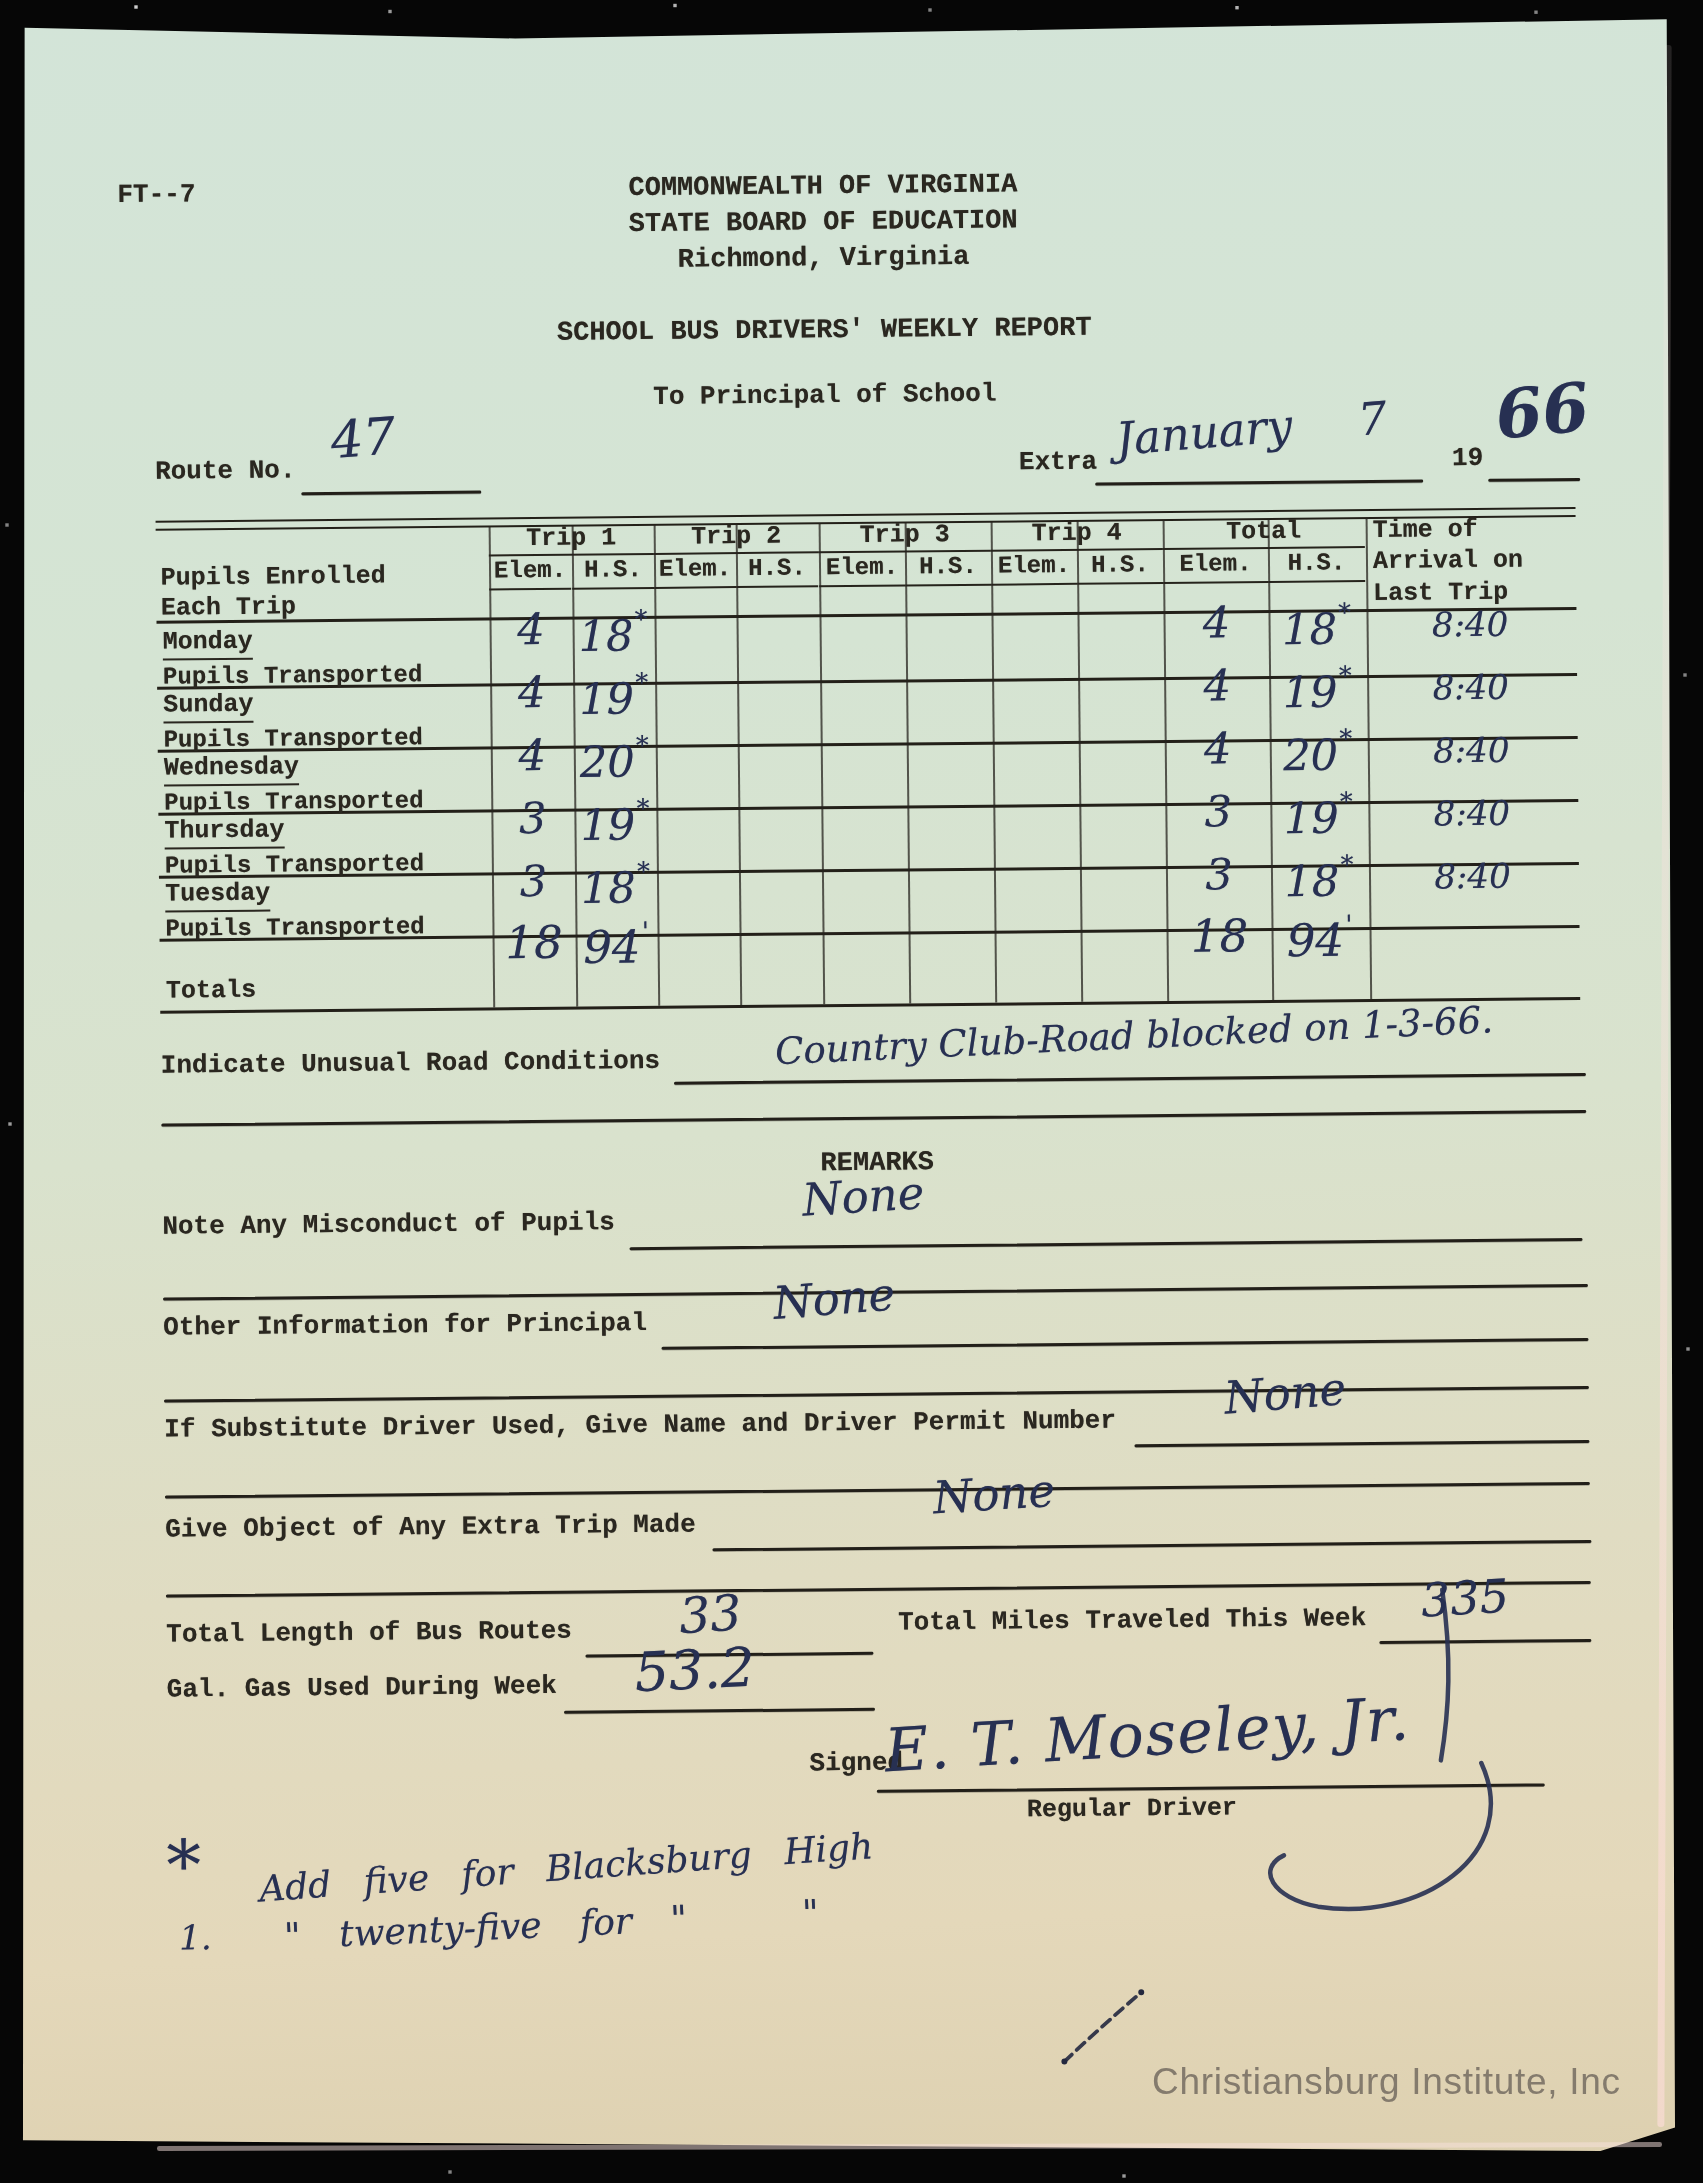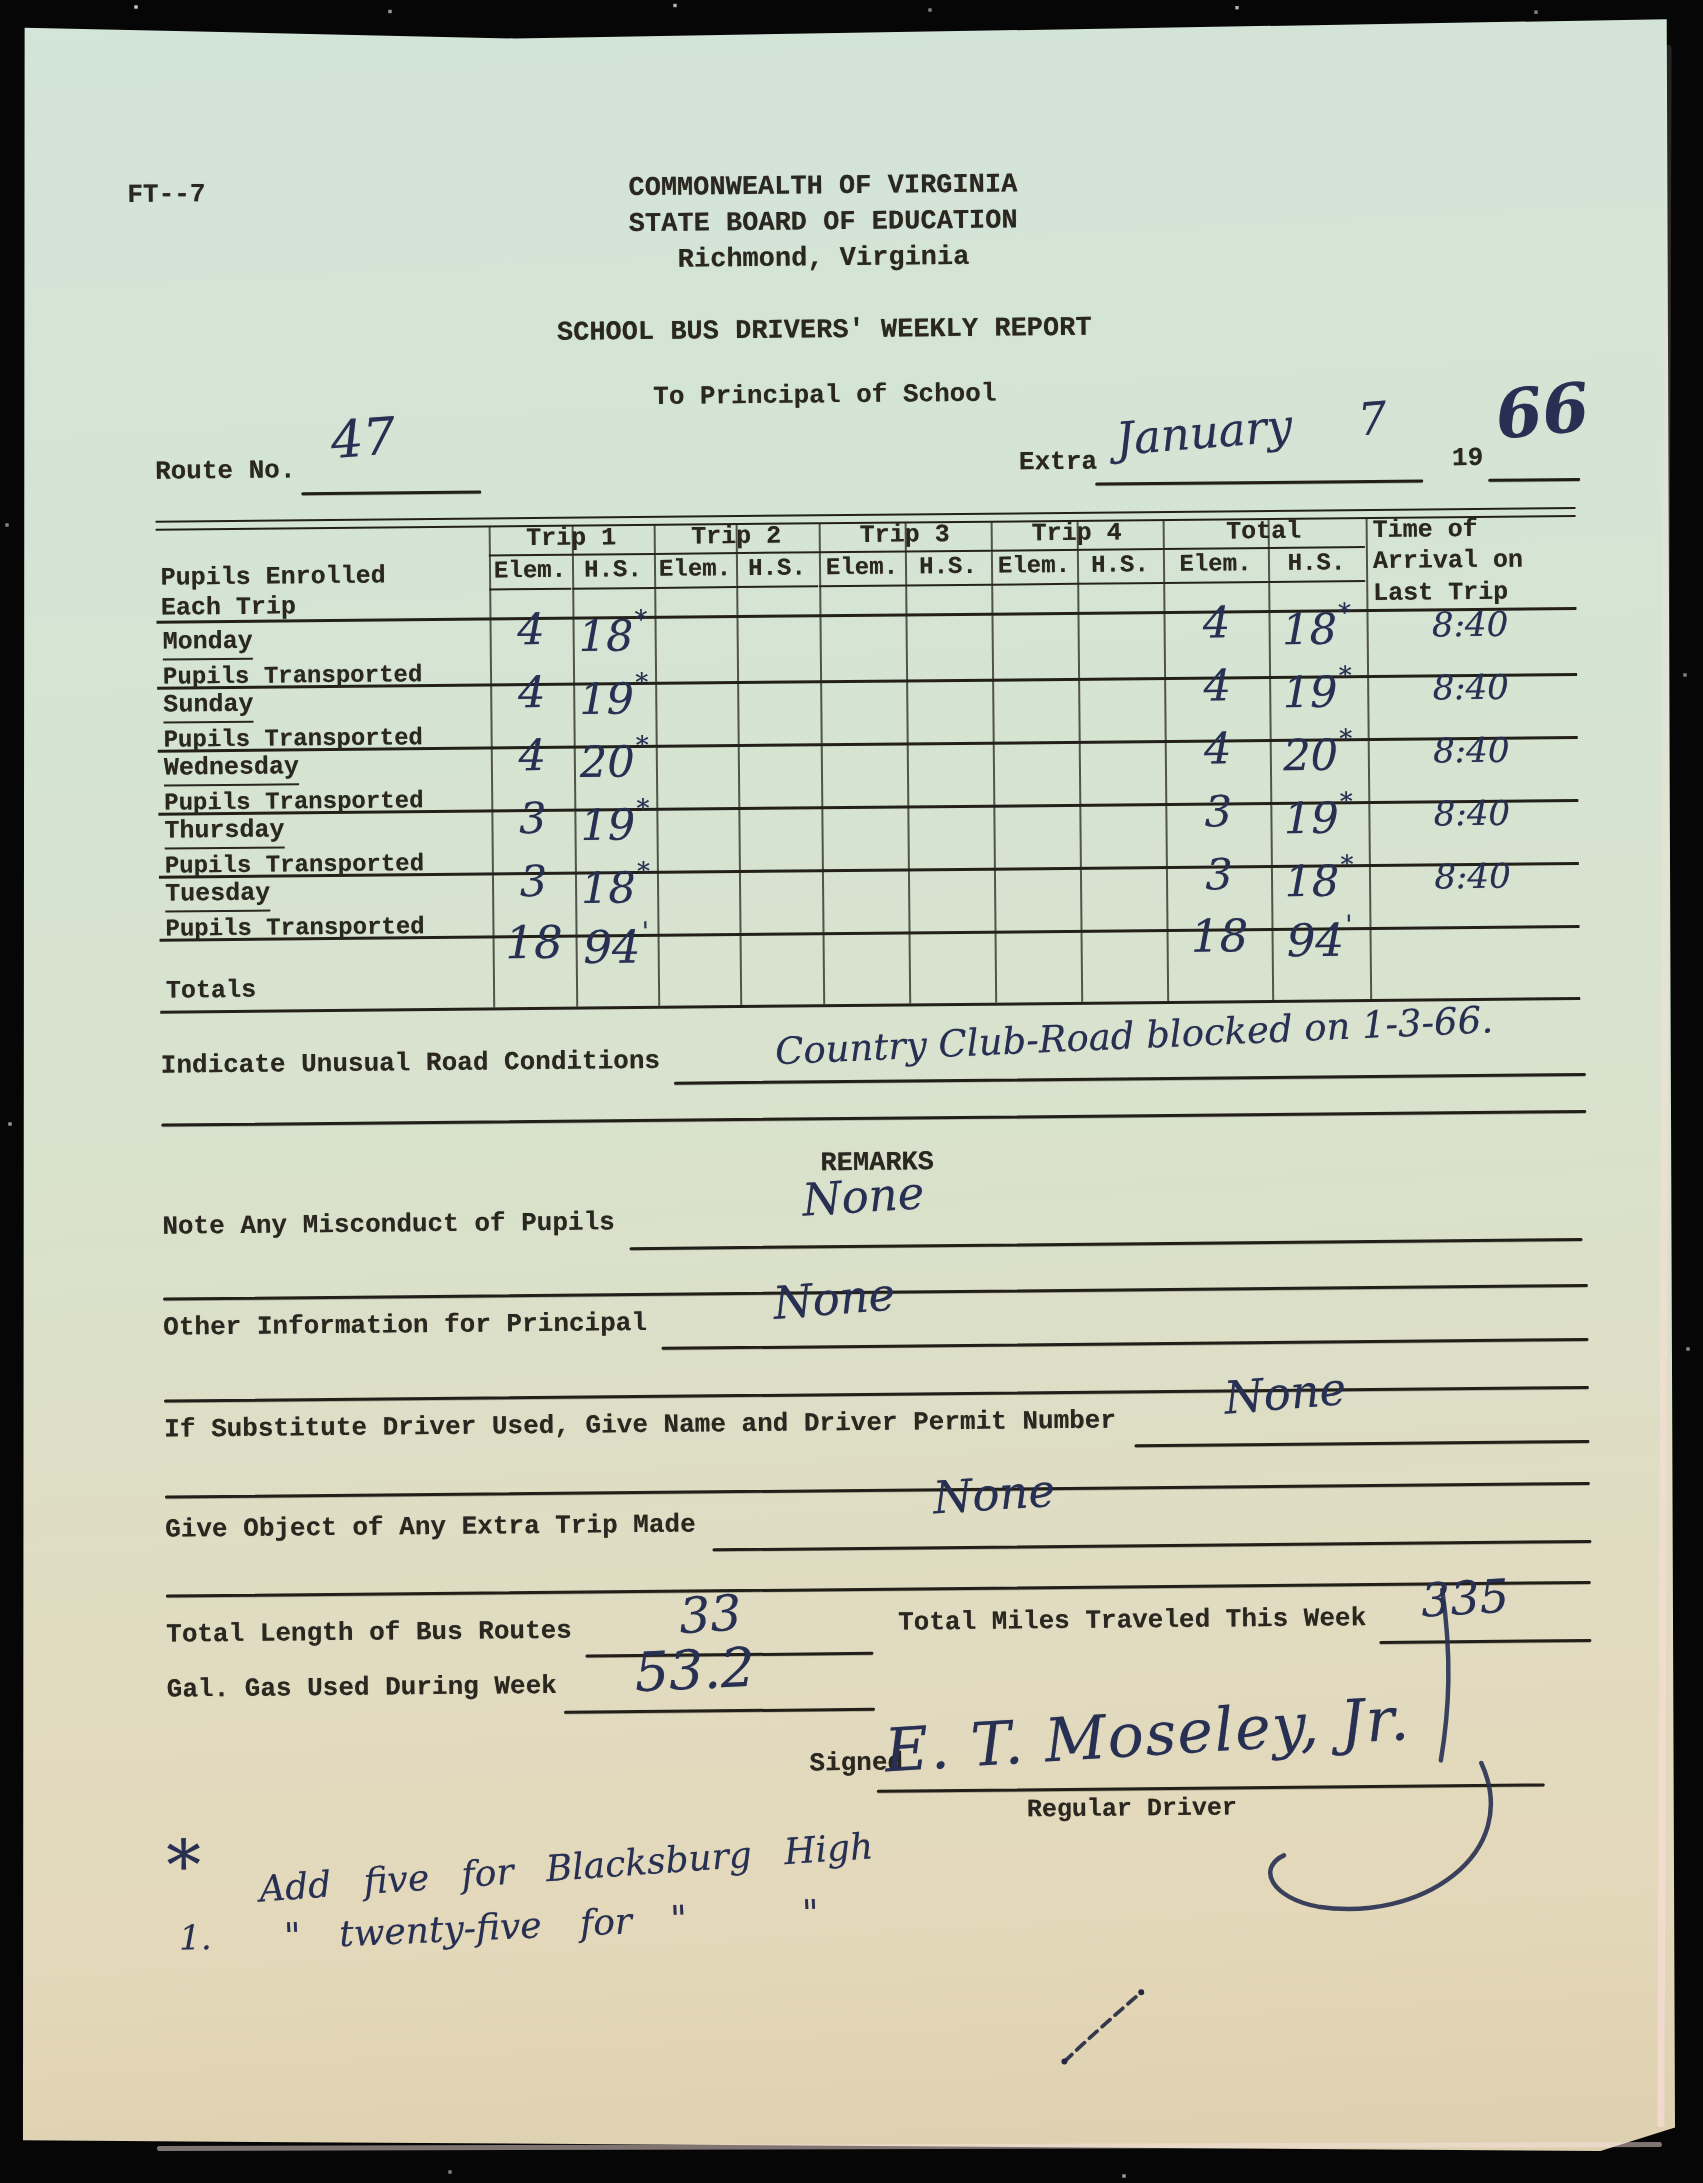--- a/index.html
+++ b/index.html
@@ -53,21 +53,21 @@
 </style>
 </head>
 <body>
 
 <div class="stage">
   <div class="paper"></div>
   <div class="speckles"></div>
 
   <div class="content">
 
-    <div class="abs type t35" style="left:136px;top:172px;">FT--7</div>
+    <div class="abs type t35" style="left:126px;top:172px;">FT--7</div>
     <div class="abs type t36 center" style="left:0;top:169px;width:1663px;">COMMONWEALTH OF VIRGINIA</div>
     <div class="abs type t36 center" style="left:0;top:205px;width:1663px;">STATE BOARD OF EDUCATION</div>
     <div class="abs type t36 center" style="left:0;top:241px;width:1663px;">Richmond, Virginia</div>
     <div class="abs type t36 center" style="left:0;top:313px;width:1663px;">SCHOOL BUS DRIVERS' WEEKLY REPORT</div>
     <div class="abs type t35 center" style="left:0;top:379px;width:1663px;">To Principal of School</div>
 
     <div class="abs type t35" style="left:161px;top:449px;">Route No.</div>
     <div class="rule" style="left:307px;top:487px;width:180px;"></div>
     <div class="abs ink" style="left:337px;top:404px;font-size:51px;transform:rotate(-4deg);">47</div>
 
@@ -248,17 +248,18 @@
     <div class="abs ink" style="left:171px;top:1911px;font-size:34px;">1.</div>
     <div class="abs ink fn-text" style="left:276px;top:1901px;font-size:36px;word-spacing:27px;transform:rotate(-2deg);">" twenty-five for "   "</div>
 
     <svg class="abs" style="left:1049px;top:1989px;" width="97" height="82" viewBox="0 0 130 110">
       <path d="M 8 100 C 40 70, 80 35, 112 8" fill="none" stroke="#23283f" stroke-width="5" stroke-linecap="round" stroke-dasharray="14 9" opacity="0.9"></path>
       <circle cx="8" cy="100" r="4" fill="#23283f"></circle>
       <circle cx="112" cy="8" r="4" fill="#23283f"></circle>
     </svg>
   </div>
 
+  <div class="wm" style="left:1152px;top:2061px;">Christiansburg Institute, Inc</div>
 
   <div class="edge-r"></div>
   <div class="edge-b"></div>
 </div>
 
 
 </body></html>

